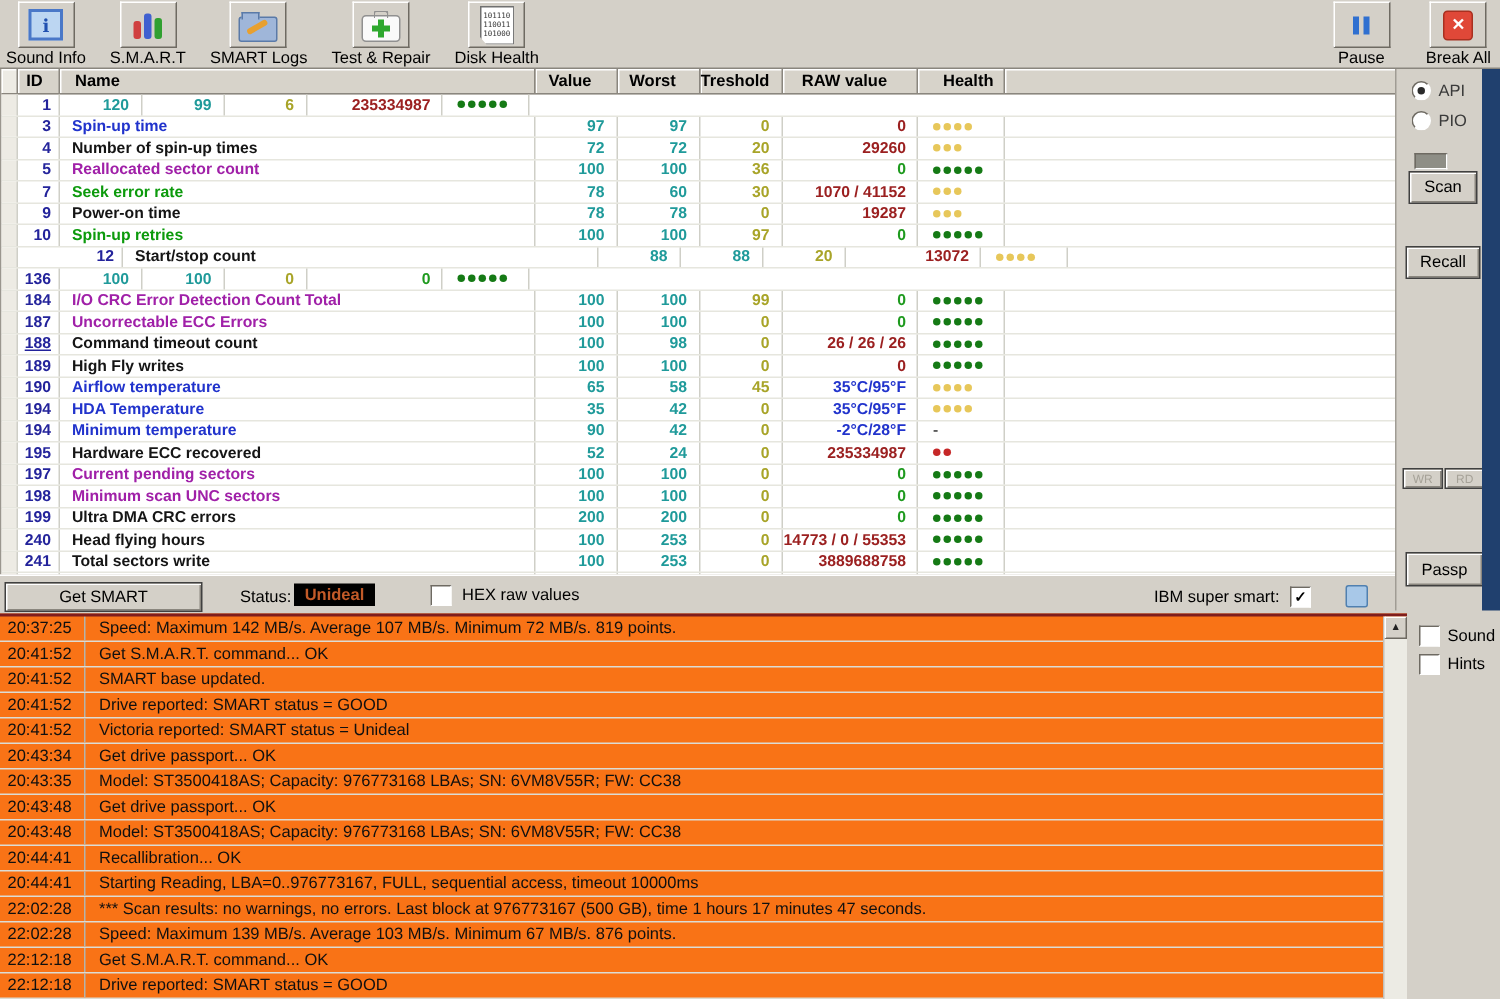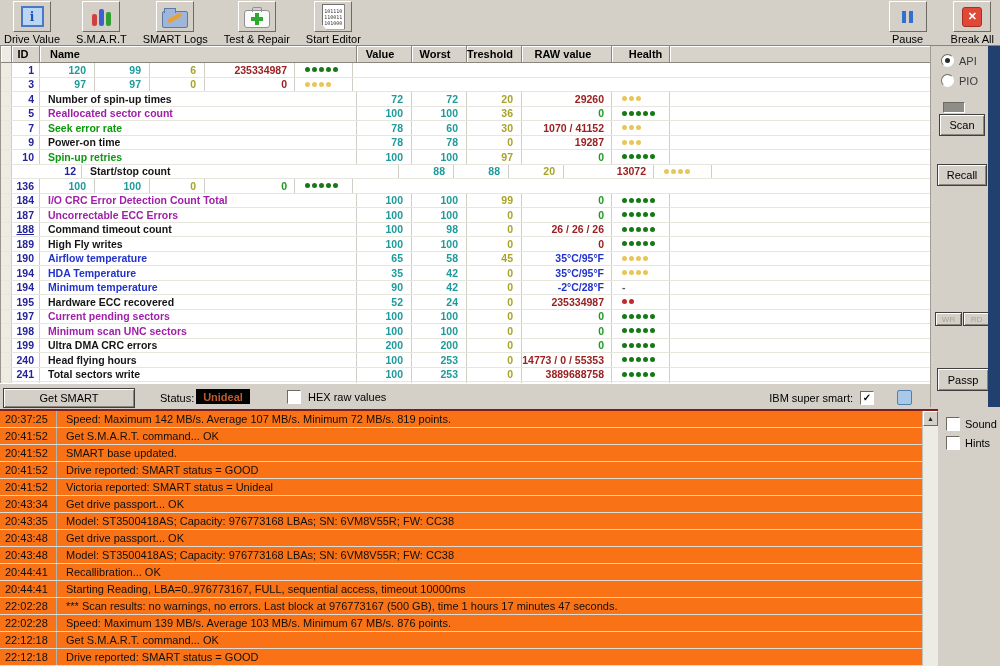--- a/index.html
+++ b/index.html
@@ -92,21 +92,21 @@
 <body>
 
 <div class="app">
 
   <div class="toolbar">
     <div class="toolbar-left" id="toolbar-left">
         <div class="tbtn">
           <div class="tbox">
             <span class="ic drive-info-icon">i</span>
           </div>
-          <span class="tlabel">Drive Value</span>
+          <span class="tlabel">Sound Info</span>
         </div>
         <div class="tbtn">
           <div class="tbox">
             <span class="ic smart-icon">
               <i></i>
               <i></i>
               <i></i>
             </span>
           </div>
           <span class="tlabel">S.M.A.R.T</span>
@@ -130,21 +130,21 @@
           <span class="tlabel">Test &amp; Repair</span>
         </div>
         <div class="tbtn">
           <div class="tbox">
             <span class="ic disk-editor-icon">
               <em>101110</em>
               <em>110011</em>
               <em>101000</em>
             </span>
           </div>
-          <span class="tlabel">Start Editor</span>
+          <span class="tlabel">Disk Health</span>
         </div>
       </div>
     <div class="toolbar-right" id="toolbar-right">
         <div class="tbtn">
           <div class="tbox">
             <span class="ic pause-icon">
               <i></i>
               <i></i>
             </span>
           </div>
@@ -184,20 +184,21 @@
             <span class="dot" style="background: rgb(21, 122, 21);"></span>
             <span class="dot" style="background: rgb(21, 122, 21);"></span>
             <span class="dot" style="background: rgb(21, 122, 21);"></span>
             <span class="dot" style="background: rgb(21, 122, 21);"></span>
           </span>
           <span class="cell c-fill"></span>
         </div>
         <div class="trow">
           <span class="cell c-gutter"></span>
           <span class="cell c-id" style="color: rgb(35, 35, 155);">3</span>
+          <span class="cell c-name" style="color: rgb(33, 51, 204);">Spin-up time</span>
           <span class="cell c-value" style="color: rgb(31, 154, 154);">97</span>
           <span class="cell c-worst" style="color: rgb(31, 154, 154);">97</span>
           <span class="cell c-treshold" style="color: rgb(168, 164, 40);">0</span>
           <span class="cell c-raw" style="color: rgb(155, 32, 32);">0</span>
           <span class="cell c-health">
             <span class="dot" style="background: rgb(231, 199, 90);"></span>
             <span class="dot" style="background: rgb(231, 199, 90);"></span>
             <span class="dot" style="background: rgb(231, 199, 90);"></span>
             <span class="dot" style="background: rgb(231, 199, 90);"></span>
           </span>

